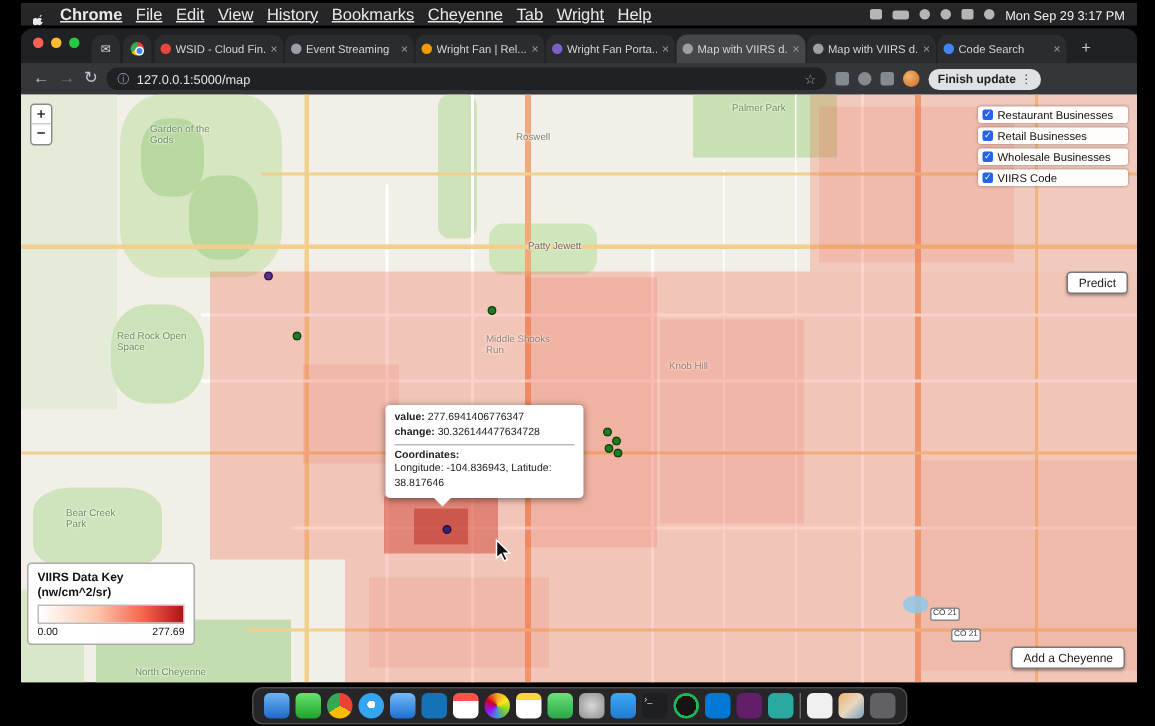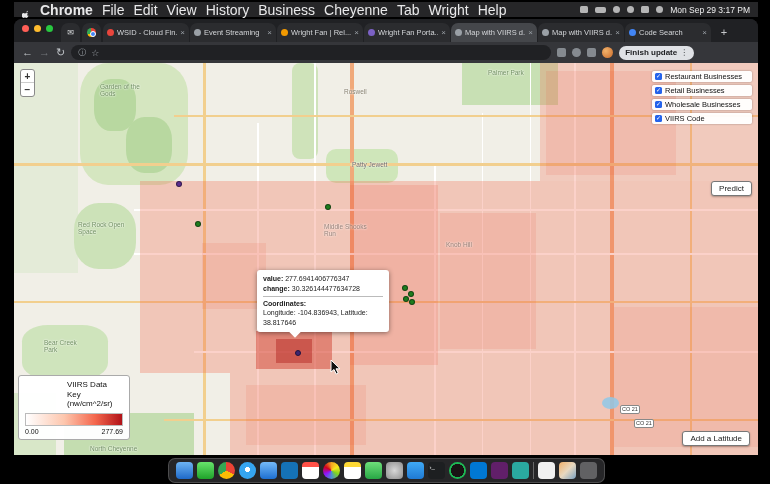--- a/index.html
+++ b/index.html
@@ -2,21 +2,21 @@
 <html><head>
 <meta charset="utf-8">
 <style>
   * { margin:0; padding:0; box-sizing:border-box; }
   html,body { width:770px; height:484px; background:#000; font-family:"Liberation Sans", sans-serif; overflow:hidden; }
   .stage { position:absolute; left:14px; top:2px; width:744px; height:482px; }
 
   
   .menubar { position:absolute; left:0; top:0; width:744px; height:15px; background:#262628; display:flex; align-items:center; justify-content:space-between; padding:0 8px; }
   .mb-left { display:flex; align-items:center; gap:9px; }
-  .mb-item { font-size:14px; color:#e9e9ea; white-space:nowrap; }
+  .mb-item { font-size:11px; color:#e9e9ea; white-space:nowrap;text-decoration:underline; }
   .mb-item.bold { font-weight:bold; }
   .apple-logo { width:9px; height:9px; display:inline-block; }
   .mb-right { display:flex; align-items:center; gap:7px; }
   .mb-ico { width:8px; height:7px; background:#cfcfcf; border-radius:1.5px; opacity:.85; }
   .mb-ico.round { border-radius:50%; width:7px; height:7px; }
   .mb-ico.batt { width:11px; height:6px; border-radius:2px; }
   .mb-clock { font-size:8.5px; color:#f0f0f0; white-space:nowrap; }
 
   
   .window { position:absolute; left:0; top:17px; width:744px; height:436px; background:#202124; border-radius:8px 8px 0 0; overflow:hidden; }
@@ -74,21 +74,21 @@
   .btn { background:#fff; border:1px solid #777; border-radius:3px; font-size:8px; color:#222; padding:2px 7px; box-shadow:0 1px 2px rgba(0,0,0,.3); }
   .predict { position:absolute; right:6px; top:118px; z-index:30; }
   .addbiz { position:absolute; right:8px; top:368px; z-index:30; }
 
   .popup { position:absolute; left:243px; top:207px; width:132px; background:#fff; border-radius:3px; box-shadow:0 1px 5px rgba(0,0,0,.45); padding:4px 6px; z-index:25; font-size:7px; color:#222; line-height:1.4; }
   .popup::after { content:""; position:absolute; left:34px; bottom:-4px; width:8px; height:8px; background:#fff; transform:rotate(45deg); }
   .popup b { font-weight:bold; }
   .popup hr { border:none; border-top:1px solid #bbb; margin:2px 0; }
 
   .legend { position:absolute; left:4px; top:312px; width:112px; background:rgba(255,255,255,.97); border:1px solid #aaa; border-radius:3px; padding:4px 6px; z-index:30; }
-  .legend .t { font-size:8px; font-weight:normal; color:#111; line-height:1.2;margin-left:42px; }
+  .legend .t { font-size:8px; font-weight:bold; color:#111; line-height:1.2; }
   .grad { height:13px; margin:4px 0 2px; border:1px solid #bbb; background:linear-gradient(90deg,#ffffff,#fdc6ad 40%,#f4674d 72%,#b11218 100%); }
   .legend .minmax { display:flex; justify-content:space-between; font-size:7px; color:#111; }
 
   .cursor { position:absolute; left:316px; top:296px; z-index:40; }
 
   
   .dockwrap { position:absolute; left:0; bottom:0; width:744px; height:29px; display:flex; justify-content:center; align-items:flex-end; }
   .dock { background:rgba(70,70,72,.55); border:1px solid rgba(255,255,255,.18); border-radius:7px; display:flex; align-items:center; gap:4px; padding:3px 7px; margin-bottom:1px; }
   .dk { width:17px; height:17px; border-radius:4px; flex:0 0 auto; }
   .dk.circle { border-radius:50%; }
@@ -105,21 +105,21 @@
       <span class="apple-logo">
         <svg viewBox="0 0 12 12" width="9" height="9">
             <path fill="#e9e9ea" d="M8.4 1.2c-.5.1-1.1.4-1.4.9-.3.4-.5 1-.4 1.5.6 0 1.1-.3 1.5-.8.3-.4.5-1 .3-1.6zM9.9 8.1c-.3.7-.5 1-.9 1.6-.6.9-1.4 2-2.4 2-.9 0-1.1-.6-2.2-.6S3 11.7 2.1 11.7c-1 0-1.7-1-2.3-1.9C-1.4 7.4.3 4.4 2.2 4.4c.9 0 1.6.6 2.1.6.5 0 1.3-.6 2.3-.6.8 0 1.7.5 2.3 1.3-1.9 1-1.6 3.5 1 2.4z" transform="scale(.9)"></path>
           </svg>
       </span>
       <span class="mb-item bold">Chrome</span>
       <span class="mb-item">File</span>
       <span class="mb-item">Edit</span>
       <span class="mb-item">View</span>
       <span class="mb-item">History</span>
-      <span class="mb-item">Business</span>
+      <span class="mb-item">Bookmarks</span>
       <span class="mb-item">Cheyenne</span>
       <span class="mb-item">Tab</span>
       <span class="mb-item">Wright</span>
       <span class="mb-item">Help</span>
     </div>
     <div class="mb-right">
       <span class="mb-ico"></span>
       <span class="mb-ico batt"></span>
       <span class="mb-ico round"></span>
       <span class="mb-ico round"></span>
@@ -180,20 +180,21 @@
       </div>
       <span class="newtab">+</span>
     </div>
 
     <div class="toolbar">
       <span class="nav-ico">←</span>
       <span class="nav-ico dim">→</span>
       <span class="nav-ico">↻</span>
       <div class="urlbar">
         <span class="info">ⓘ</span>
+        <span class="url-text">127.0.0.1:5000/map</span>
         <span class="star">☆</span>
       </div>
       <span class="tb-ico"></span>
       <span class="tb-ico round"></span>
       <span class="tb-ico"></span>
       <span class="avatar"></span>
       <div class="chip">
         <span>Finish update</span>
         <span class="kebab">⋮</span>
       </div>
@@ -302,21 +303,21 @@
       <div class="legend">
         <div class="t">VIIRS Data Key</div>
         <div class="t">(nw/cm^2/sr)</div>
         <div class="grad"></div>
         <div class="minmax">
           <span>0.00</span>
           <span>277.69</span>
         </div>
       </div>
 
-      <button class="btn addbiz">Add a Latitude</button>
+      <button class="btn addbiz">Add a Cheyenne</button>
 
       <svg class="cursor" width="11" height="16" viewBox="0 0 11 16">
         <path d="M1 1 L1 13 L4 10.5 L6.2 15 L8.2 14 L6 9.8 L10 9.8 Z" fill="#111" stroke="#fff" stroke-width="1"></path>
       </svg>
     </div>
   </div>
 
   <div class="dockwrap">
     <div class="dock">
       <span class="dk" style="background:linear-gradient(#6db3f2,#1e69c8);"></span>

